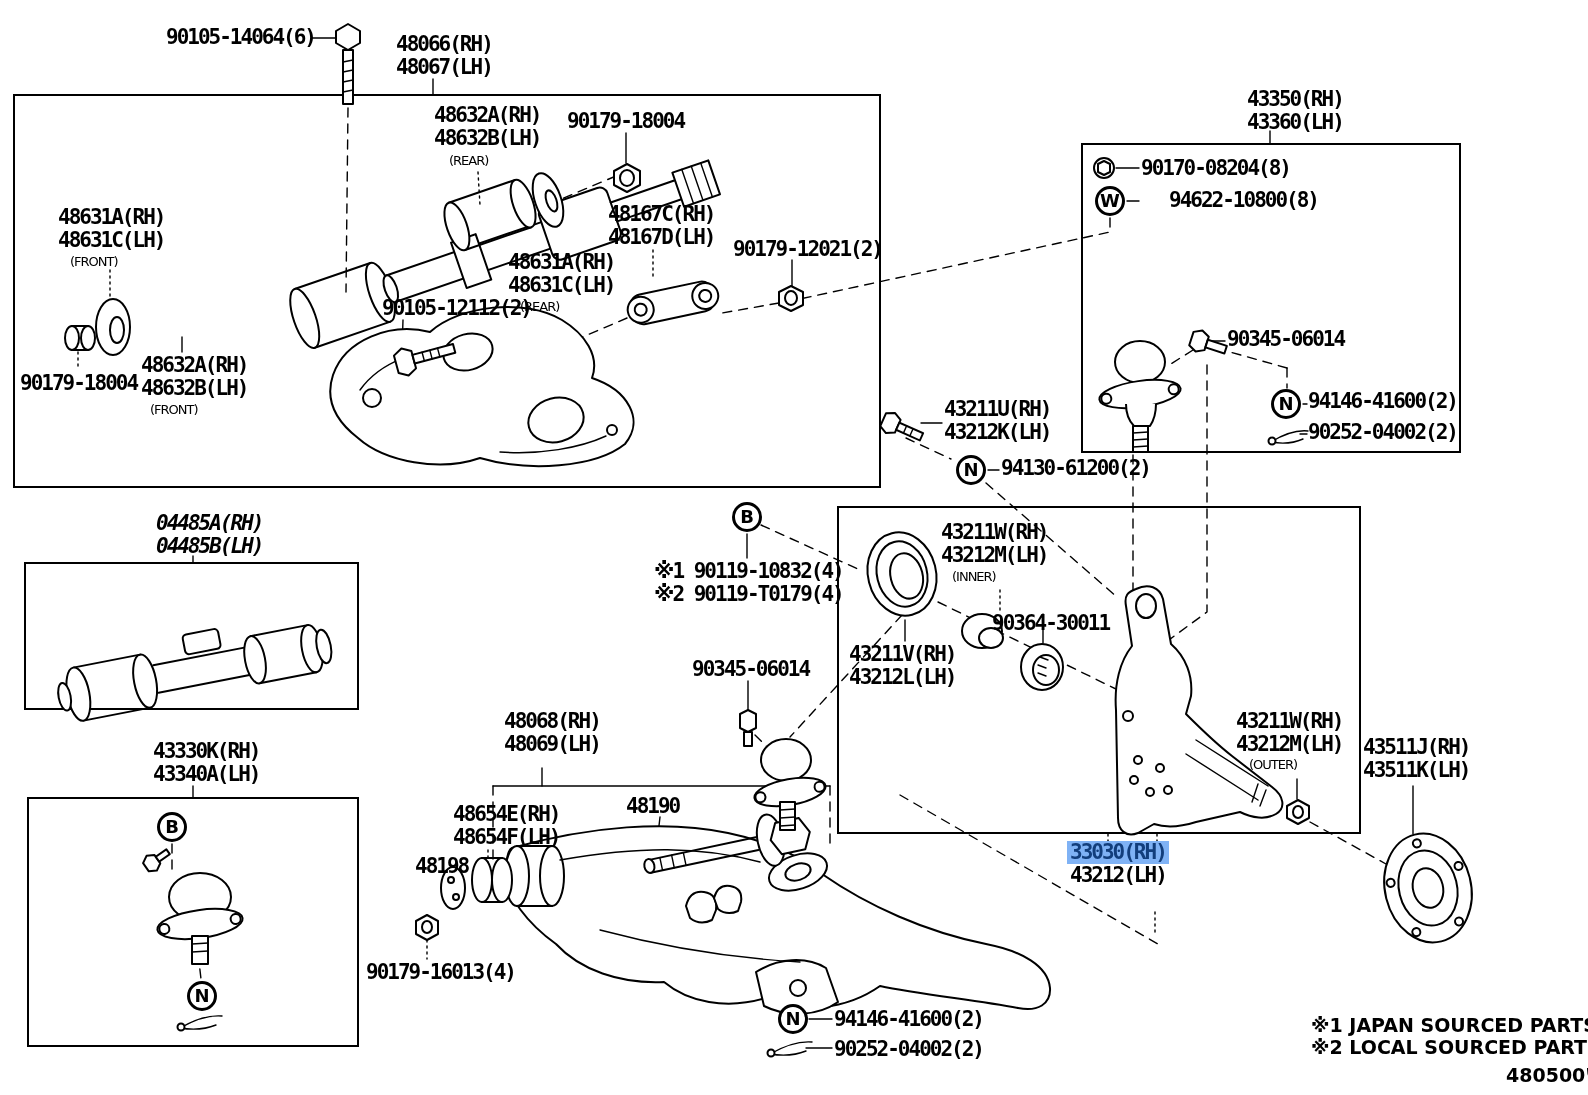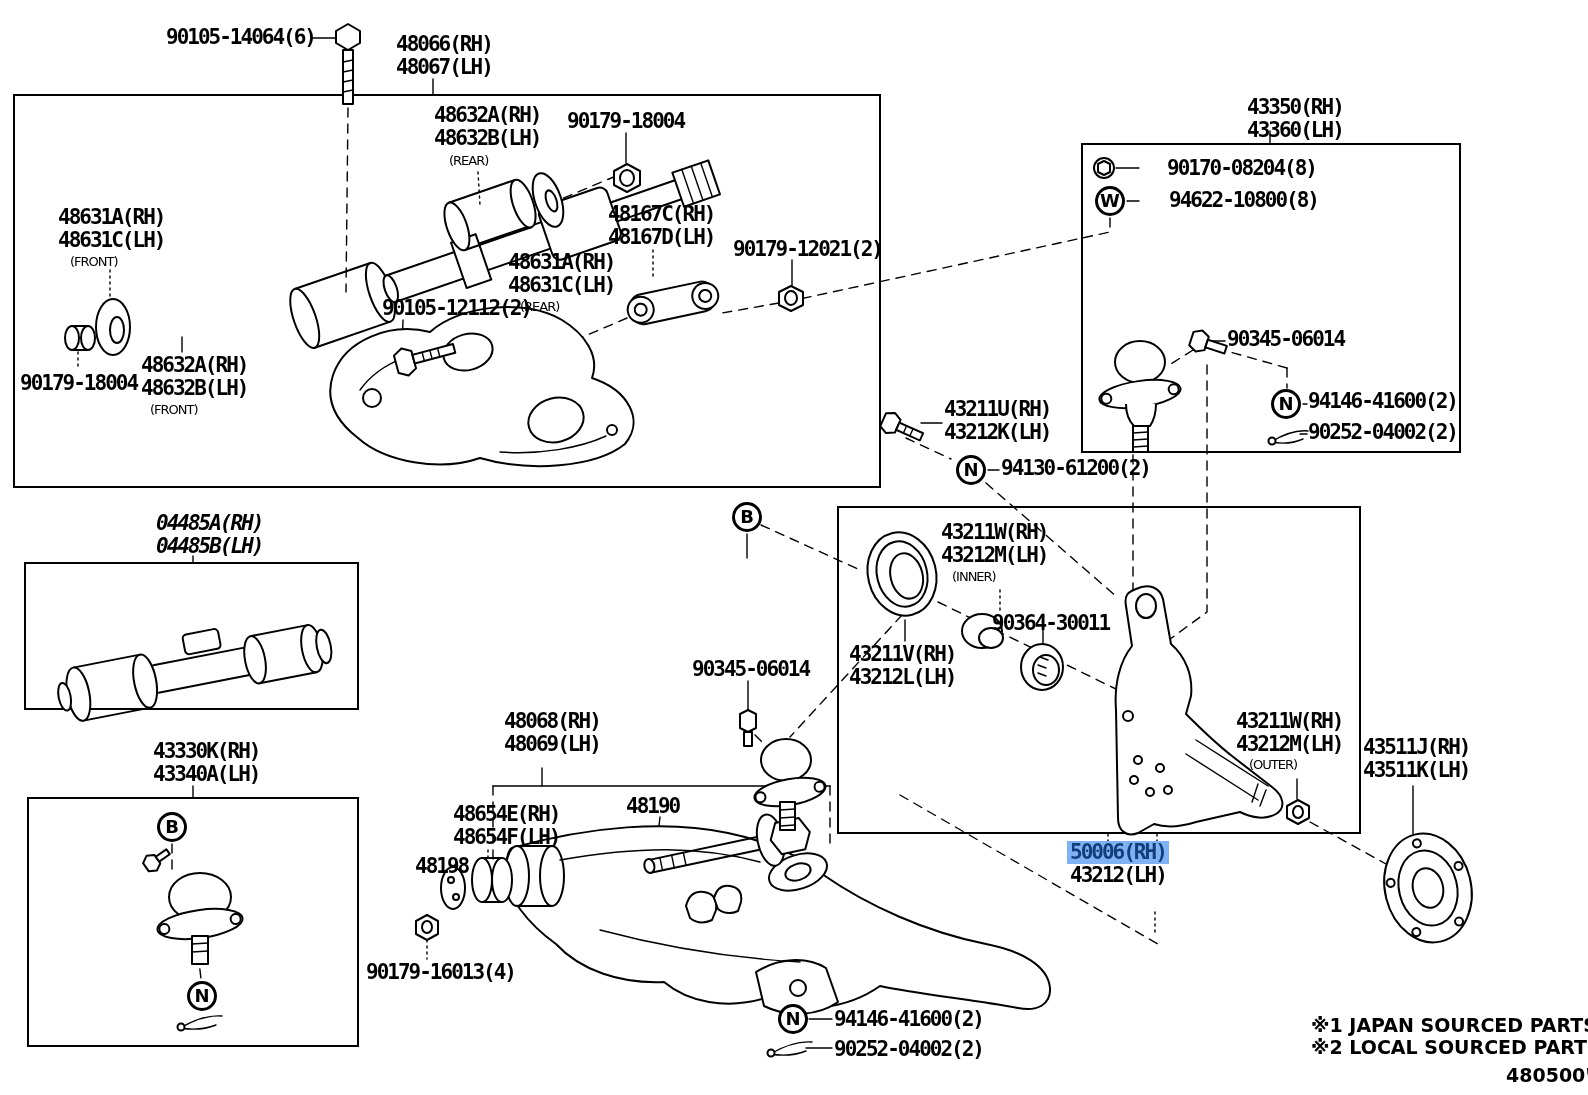--- a/index.html
+++ b/index.html
@@ -390,36 +390,37 @@
     <div class="lbl" style="left: 58px; top: 206px;"><span class="ln part">48631A(RH)</span><span class="ln part">48631C(LH)</span></div>
     <div class="lbl" style="left: 70px; top: 251px;"><span class="ln qual">(FRONT)</span></div>
     <div class="lbl" style="left: 20px; top: 372px;"><span class="ln part">90179-18004</span></div>
     <div class="lbl" style="left: 141px; top: 354px;"><span class="ln part">48632A(RH)</span><span class="ln part">48632B(LH)</span></div>
     <div class="lbl" style="left: 150px; top: 399px;"><span class="ln qual">(FRONT)</span></div>
     <div class="lbl" style="left: 344px; top: 297px; margin-left: 38px;"><span class="ln part">90105-12112(2)</span></div>
     <div class="lbl" style="left: 608px; top: 203px;"><span class="ln part">48167C(RH)</span><span class="ln part">48167D(LH)</span></div>
     <div class="lbl" style="left: 508px; top: 251px;"><span class="ln part">48631A(RH)</span><span class="ln part">48631C(LH)</span></div>
     <div class="lbl" style="left: 520px; top: 296px;"><span class="ln qual">(REAR)</span></div>
     <div class="lbl" style="left: 733px; top: 238px;"><span class="ln part">90179-12021(2)</span></div>
-    <div class="lbl" style="left: 1247px; top: 96px;"><span class="ln part">43350(RH)</span><span class="ln part">43360(LH)</span></div>
-    <div class="lbl" style="left: 1167px; top: 157px;"><span class="ln part">90170-08204(8)</span></div>
+    <div class="lbl" style="left: 1247px; top: 88px;"><span class="ln part">43350(RH)</span><span class="ln part">43360(LH)</span></div>
+    <div class="lbl" style="left: 1141px; top: 157px;"><span class="ln part">90170-08204(8)</span></div>
     <div class="lbl" style="left: 1141px; top: 189px; margin-left: 28px;"><span class="ln part">94622-10800(8)</span></div>
     <div class="lbl" style="left: 1227px; top: 328px;"><span class="ln part">90345-06014</span></div>
     <div class="lbl" style="left: 1308px; top: 390px;"><span class="ln part">94146-41600(2)</span></div>
     <div class="lbl" style="left: 1308px; top: 421px;"><span class="ln part">90252-04002(2)</span></div>
     <div class="lbl" style="left: 944px; top: 398px;"><span class="ln part">43211U(RH)</span><span class="ln part">43212K(LH)</span></div>
     <div class="lbl" style="left: 1001px; top: 457px;"><span class="ln part">94130-61200(2)</span></div>
+    <div class="lbl" style="left: 654px; top: 560px;"><span class="ln part">※1 90119-10832(4)</span><span class="ln part">※2 90119-T0179(4)</span></div>
     <div class="lbl" style="left: 941px; top: 521px;"><span class="ln part">43211W(RH)</span><span class="ln part">43212M(LH)</span></div>
     <div class="lbl" style="left: 952px; top: 566px;"><span class="ln qual">(INNER)</span></div>
     <div class="lbl" style="left: 992px; top: 612px;"><span class="ln part">90364-30011</span></div>
     <div class="lbl" style="left: 849px; top: 643px;"><span class="ln part">43211V(RH)</span><span class="ln part">43212L(LH)</span></div>
     <div class="lbl" style="left: 1236px; top: 710px;"><span class="ln part">43211W(RH)</span><span class="ln part">43212M(LH)</span></div>
     <div class="lbl" style="left: 1249px; top: 754px;"><span class="ln qual">(OUTER)</span></div>
     <div class="lbl" style="left: 1363px; top: 736px;"><span class="ln part">43511J(RH)</span><span class="ln part">43511K(LH)</span></div>
-    <div class="lbl" style="left: 1070px; top: 841px;"><span class="ln part hl">50006(RH)</span><span class="ln part">43212(LH)</span></div>
+    <div class="lbl" style="left: 1070px; top: 841px;"><span class="ln part hl">33030(RH)</span><span class="ln part">43212(LH)</span></div>
     <div class="lbl" style="left: 504px; top: 710px;"><span class="ln part">48068(RH)</span><span class="ln part">48069(LH)</span></div>
     <div class="lbl" style="left: 692px; top: 658px;"><span class="ln part">90345-06014</span></div>
     <div class="lbl" style="left: 453px; top: 803px;"><span class="ln part">48654E(RH)</span><span class="ln part">48654F(LH)</span></div>
     <div class="lbl" style="left: 415px; top: 855px;"><span class="ln part">48198</span></div>
     <div class="lbl" style="left: 626px; top: 795px;"><span class="ln part">48190</span></div>
     <div class="lbl" style="left: 366px; top: 961px;"><span class="ln part">90179-16013(4)</span></div>
     <div class="lbl" style="left: 834px; top: 1008px;"><span class="ln part">94146-41600(2)</span></div>
     <div class="lbl" style="left: 834px; top: 1038px;"><span class="ln part">90252-04002(2)</span></div>
     <div class="lbl" style="left: 156px; top: 512px; font-style: italic;"><span class="ln part">04485A(RH)</span><span class="ln part">04485B(LH)</span></div>
     <div class="lbl" style="left: 153px; top: 740px;"><span class="ln part">43330K(RH)</span><span class="ln part">43340A(LH)</span></div>

